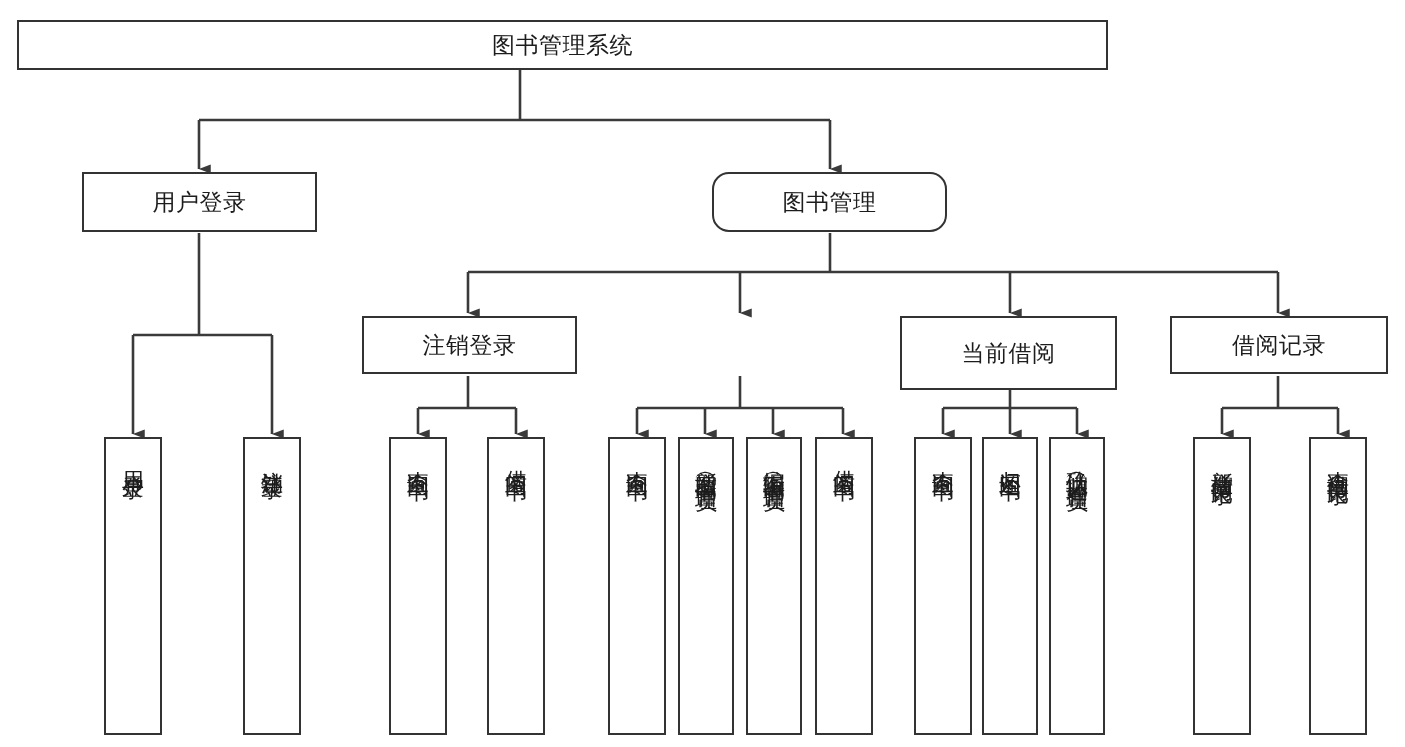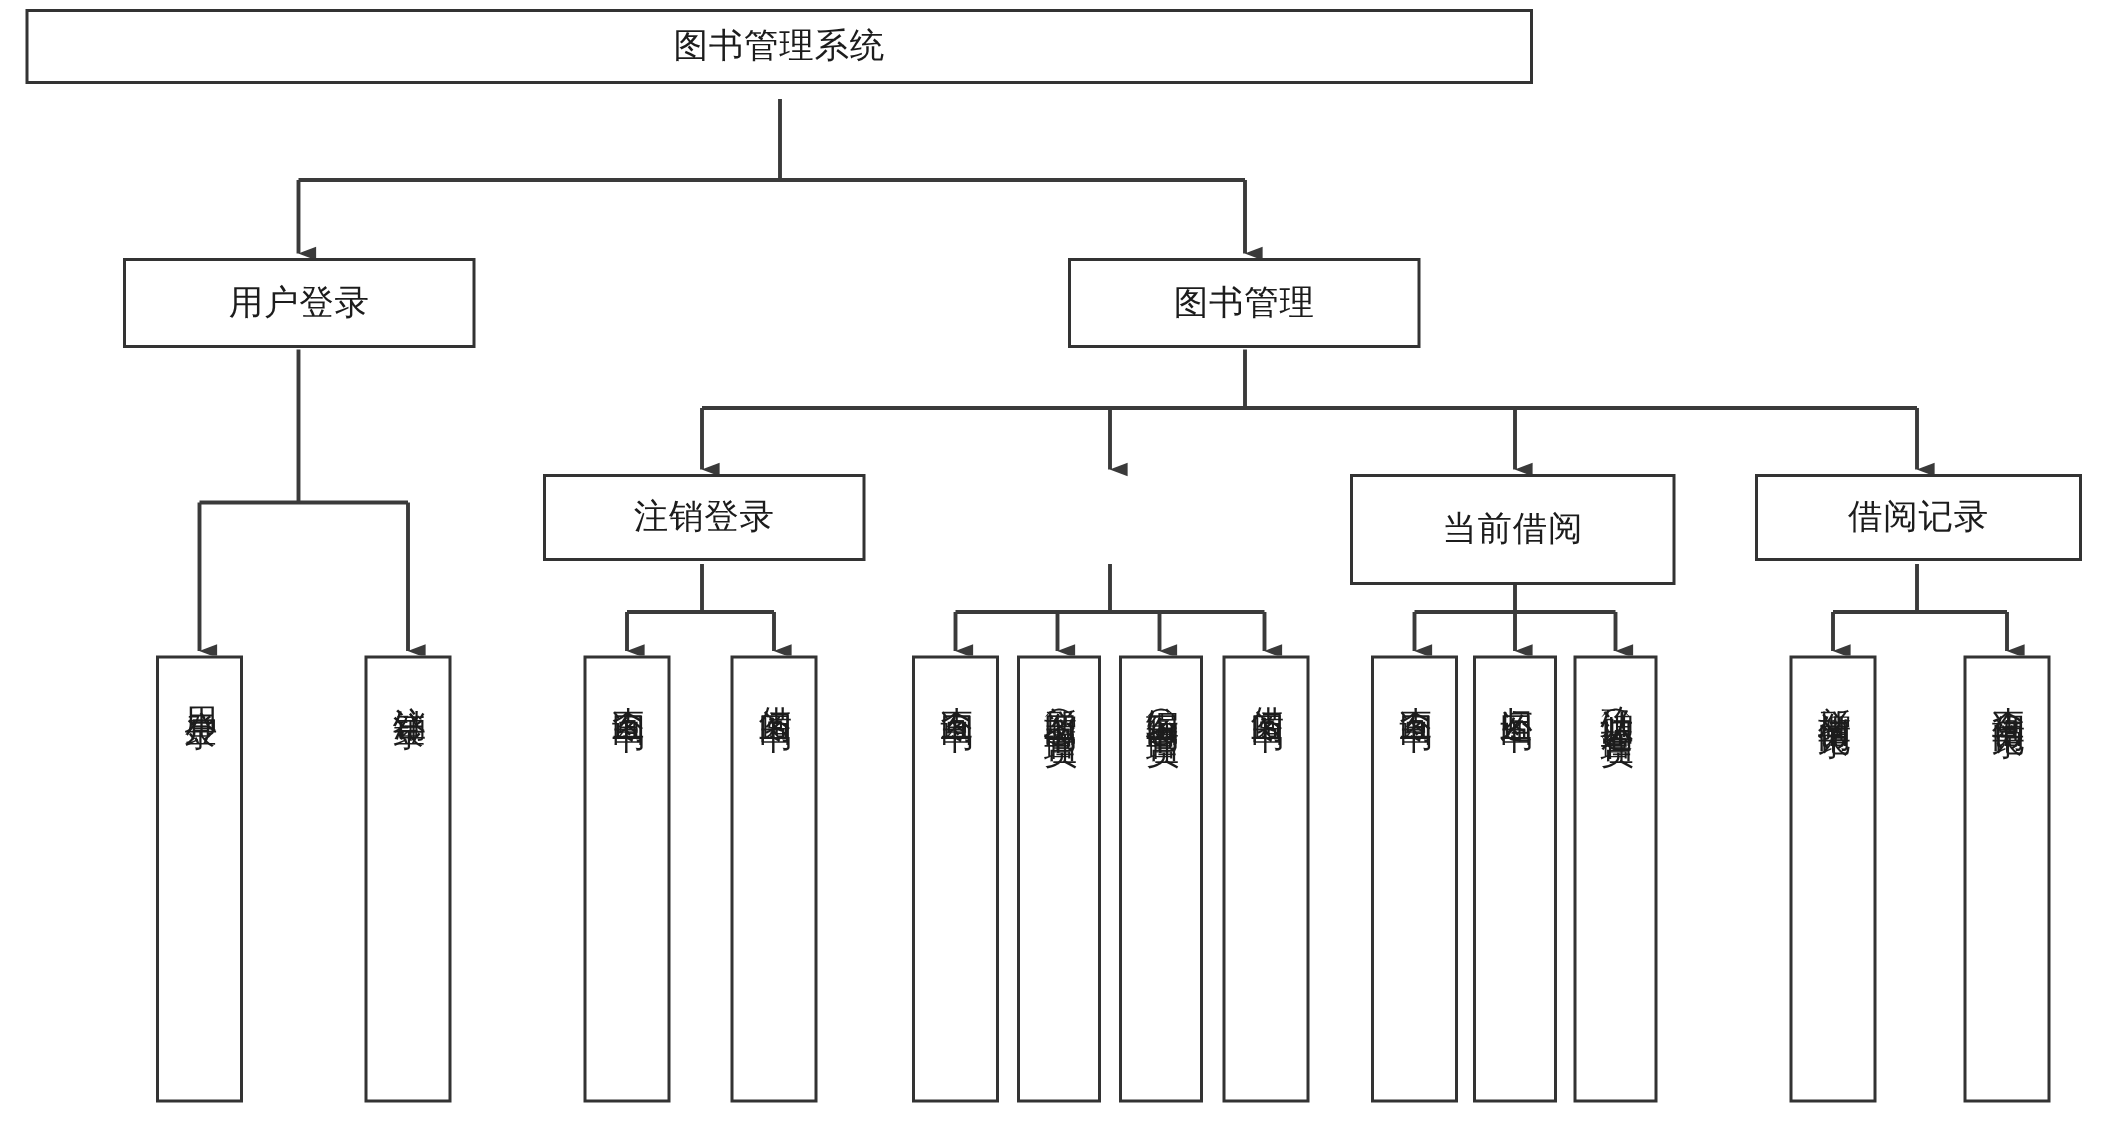--- a/index.html
+++ b/index.html
@@ -122,28 +122,28 @@
       <path d="M 1010 408 L 1010 434" marker-end="url(#arw)"></path>
       <path d="M 1077 408 L 1077 434" marker-end="url(#arw)"></path>
 
       <path d="M 1278 376 L 1278 408"></path>
       <path d="M 1222 408 L 1338 408"></path>
       <path d="M 1222 408 L 1222 434" marker-end="url(#arw)"></path>
       <path d="M 1338 408 L 1338 434" marker-end="url(#arw)"></path>
     </g>
   </svg>
 
-  <div class="node horiz root" style="left:17px;top:6px;width:1005px;height:50px;">
+  <div class="node horiz root" style="left:17px;top:20px;width:1091px;height:50px;">
     <span class="lbl">图书管理系统</span>
   </div>
 
   <div class="node horiz" style="left:82px;top:172px;width:235px;height:60px;">
     <span class="lbl">用户登录</span>
   </div>
-  <div class="node horiz" style="left:712px;top:172px;width:235px;height:60px;">
+  <div class="node horiz" style="left:712px;top:172px;width:235px;height:60px;border-radius:17px;">
     <span class="lbl">图书管理</span>
   </div>
 
   <div class="node horiz" style="left:362px;top:316px;width:215px;height:58px;">
     <span class="lbl">注销登录</span>
   </div>
   <div class="node horiz" style="left:900px;top:316px;width:217px;height:74px;">
     <span class="lbl">当前借阅</span>
   </div>
   <div class="node horiz" style="left:1170px;top:316px;width:218px;height:58px;">

